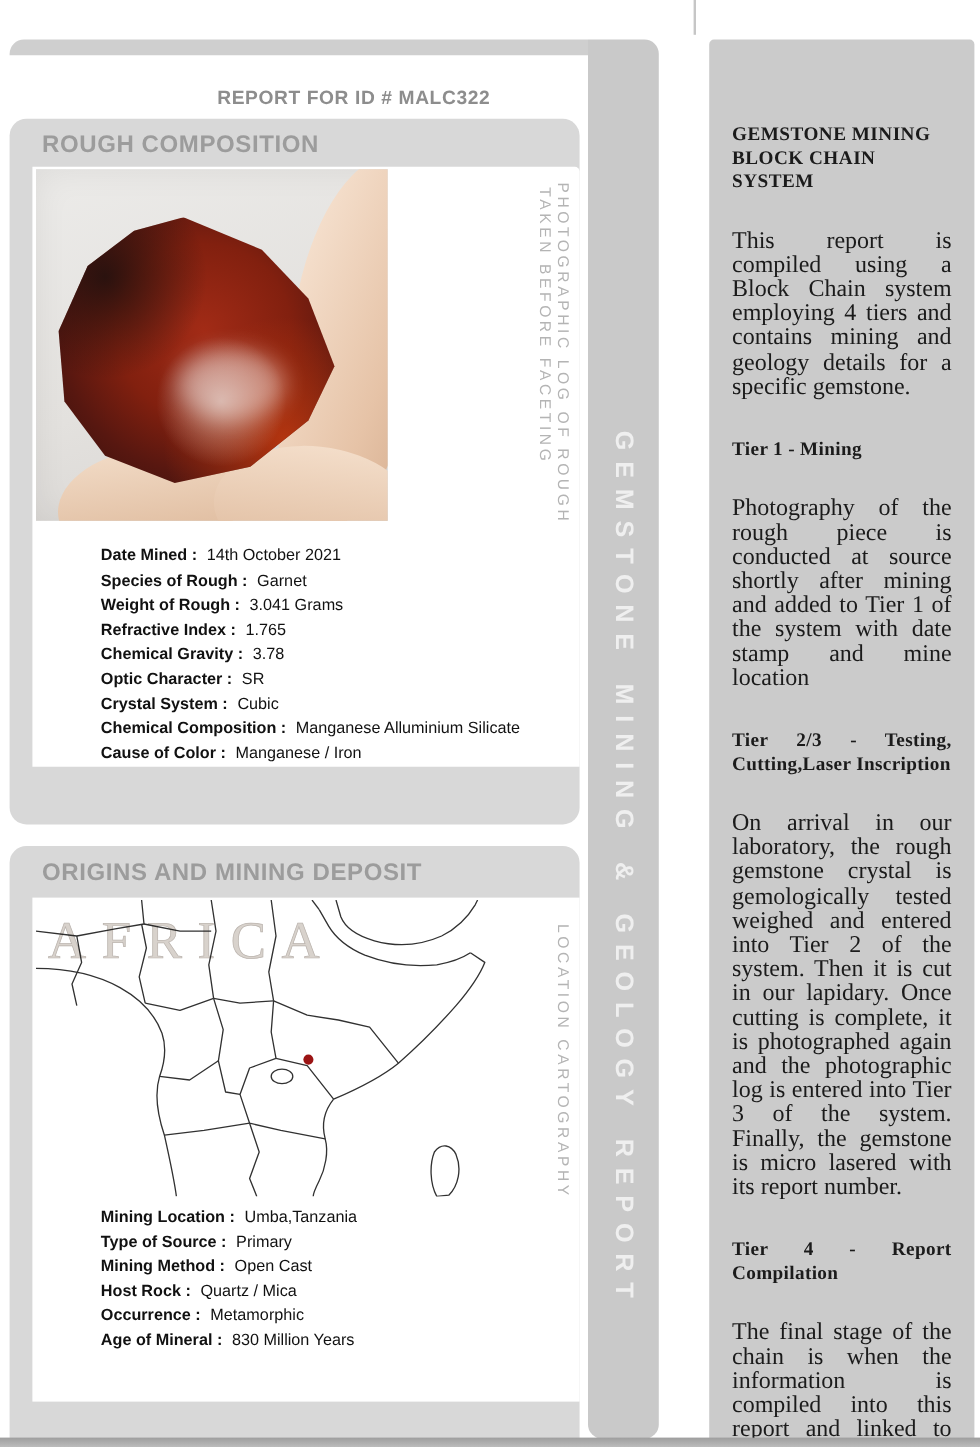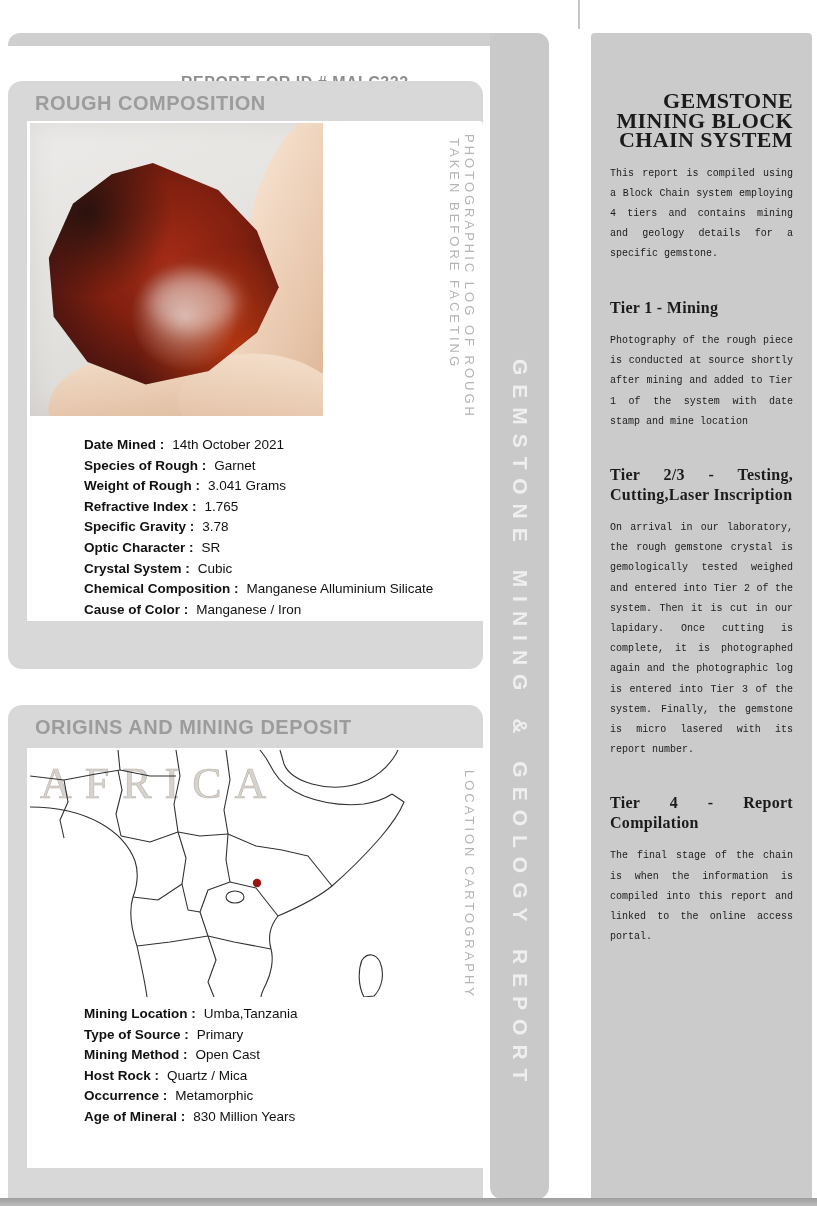--- a/index.html
+++ b/index.html
@@ -25,21 +25,21 @@
     font-size:21px; font-weight:bold; letter-spacing:9px; word-spacing:4px;
     color:#efefef;
   }
 
   
   .report-title { position:absolute; left:181px; top:74px;
     font-size:16px; font-weight:bold; letter-spacing:.5px; color:#8d8d8d; }
 
   
   .panel { position:absolute; left:8px; width:475px; background:#d8d8d8; border-radius:14px; }
-  .panel-rough   { top:81px;  height:588px; }
+  .panel-rough   { top:99px;  height:588px; }
   .panel-origins { top:705px; height:611px; }
   .panel-title { position:absolute; left:27px; top:11px;
     font-size:20px; font-weight:bold; letter-spacing:.5px; color:#9c9c9c; white-space:nowrap; }
   .inner-box { position:absolute; left:19px; width:456px; background:#ffffff; }
   .inner-rough   { top:40px; height:500px; border-radius:0 4px 0 0; }
   .inner-origins { top:43px; height:420px; }
 
   
   .photo { position:absolute; left:3px; top:2px; width:293px; height:293px; overflow:hidden;
     background:linear-gradient(160deg,#ecebe9 0%,#e3e1de 55%,#d6d3d0 100%);
@@ -81,23 +81,23 @@
   .fv { margin-left:8px; }
 
   
   .map { position:absolute; left:3px; top:2px; width:417px; height:247px; background:#fff; }
 
   
   .sidebar { position:absolute; left:591px; top:33px; width:221px; height:1170px;
     background:#cbcbcb; border-radius:4px 4px 0 0;
     padding:58px 19px 0 19px;
     font-family:"Liberation Serif", serif; color:#1b1b1b; }
-  .sb-heading { text-align:right; font-size:22px; line-height:19.5px; font-weight:bold;
-    letter-spacing:.4px; }
-  .sb-para { margin-top:14px; font-size:10px; line-height:20.2px; text-align:justify;font-family:Liberation Mono, monospace; }
+  .sb-heading { text-align:left; font-size:16px; line-height:19.5px; font-weight:bold;
+    letter-spacing:.4px;margin-top:12px; }
+  .sb-para { margin-top:29px; font-size:20px; line-height:20.2px; text-align:justify; }
   .sb-sec-heading { margin-top:33px; font-size:16px; line-height:19.5px; font-weight:bold;
     text-align:justify; letter-spacing:.3px; }
 
   
   .bottom-shadow { position:absolute; left:0; top:1198px; width:817px; height:8px;
     background:linear-gradient(180deg,#9e9e9e,#bcbcbc); }
 </style>
 </head>
 <body>
 
@@ -123,21 +123,21 @@
       <div class="vert-caption vc-rough">
         <span>PHOTOGRAPHIC LOG OF ROUGH</span>
         <span>TAKEN BEFORE FACETING</span>
       </div>
 
       <div class="fields fields-rough">
         <div class="field-row"><span class="fl">Date Mined :</span><span class="fv">14th October 2021</span></div>
         <div class="field-row"><span class="fl">Species of Rough :</span><span class="fv">Garnet</span></div>
         <div class="field-row"><span class="fl">Weight of Rough :</span><span class="fv">3.041 Grams</span></div>
         <div class="field-row"><span class="fl">Refractive Index :</span><span class="fv">1.765</span></div>
-        <div class="field-row"><span class="fl">Specific Gravity :</span><span class="fv">3.78</span></div>
+        <div class="field-row"><span class="fl">Chemical Gravity :</span><span class="fv">3.78</span></div>
         <div class="field-row"><span class="fl">Optic Character :</span><span class="fv">SR</span></div>
         <div class="field-row"><span class="fl">Crystal System :</span><span class="fv">Cubic</span></div>
         <div class="field-row"><span class="fl">Chemical Composition :</span><span class="fv">Manganese Alluminium Silicate</span></div>
         <div class="field-row"><span class="fl">Cause of Color :</span><span class="fv">Manganese / Iron</span></div>
       </div>
     </div>
   </section>
 
   <section class="panel panel-origins">
     <div class="panel-title">ORIGINS AND MINING DEPOSIT</div>

